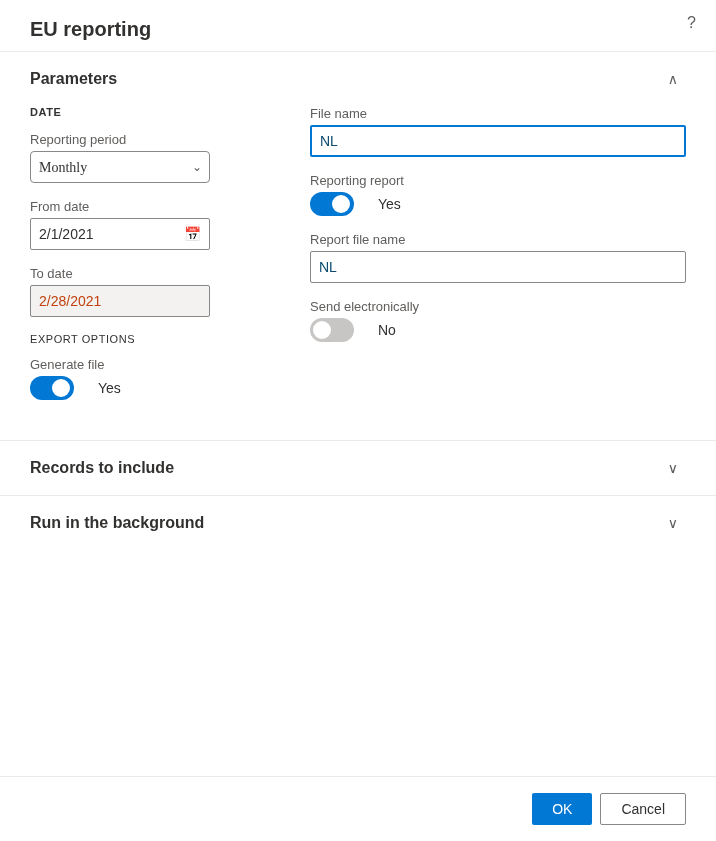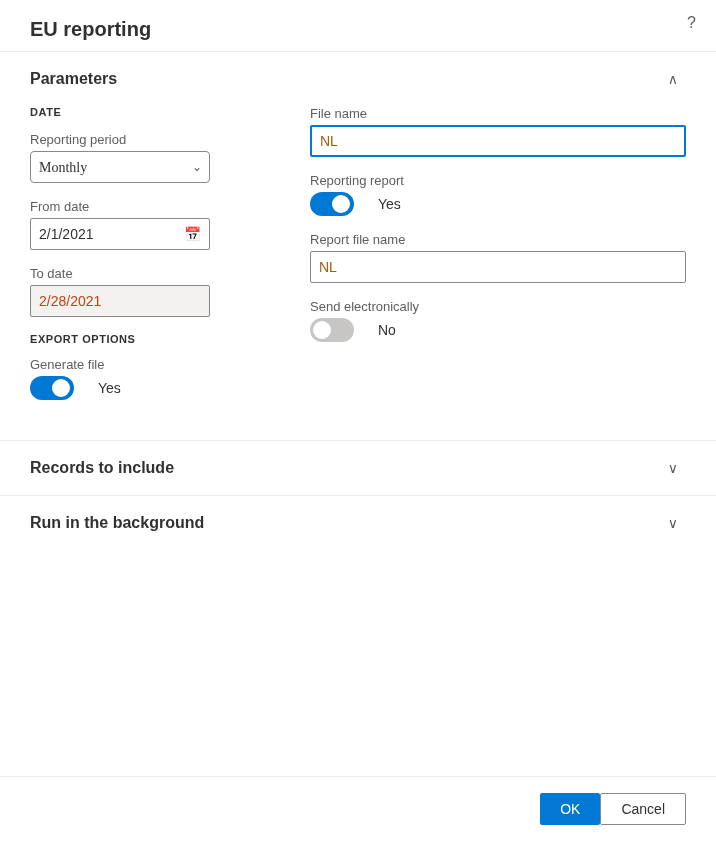--- a/index.html
+++ b/index.html
@@ -89,21 +89,21 @@
       margin-bottom: 4px;
     }
 
     .text-input {
       width: 100%;
       height: 32px;
       border: 1px solid #8a8886;
       border-radius: 2px;
       padding: 0 8px;
       font-size: 14px;
-      color: #a16207;
+      color: #0c4a6e;
       outline: none;
       background: #ffffff;
     }
 
     .text-input-active {
       border: 2px solid #0078d4;
     }
 
     .select-wrapper {
       position: relative;
@@ -205,40 +205,41 @@
       left: 3px;
     }
 
     .toggle-label {
       font-size: 14px;
       color: #323130;
     }
 
     .export-options-label {
       font-size: 11px;
-      font-weight: 700;
+      font-weight: 400;
       letter-spacing: 0.05em;
       text-transform: uppercase;
       color: #323130;
       margin-top: 8px;
       margin-bottom: 12px;
     }
 
     .collapsed-section {
       border-top: 1px solid #edebe9;
     }
 
     .footer {
       position: absolute;
       bottom: 0;
       right: 0;
       left: 0;
       padding: 16px 30px;
       display: flex;
       justify-content: flex-end;
+      gap: 8px;
       background: #ffffff;
       border-top: 1px solid #edebe9;
       margin-top: 35px;
     }
 
     .btn-ok {
       background: #0078d4;
       color: #ffffff;
       border: none;
       border-radius: 2px;

